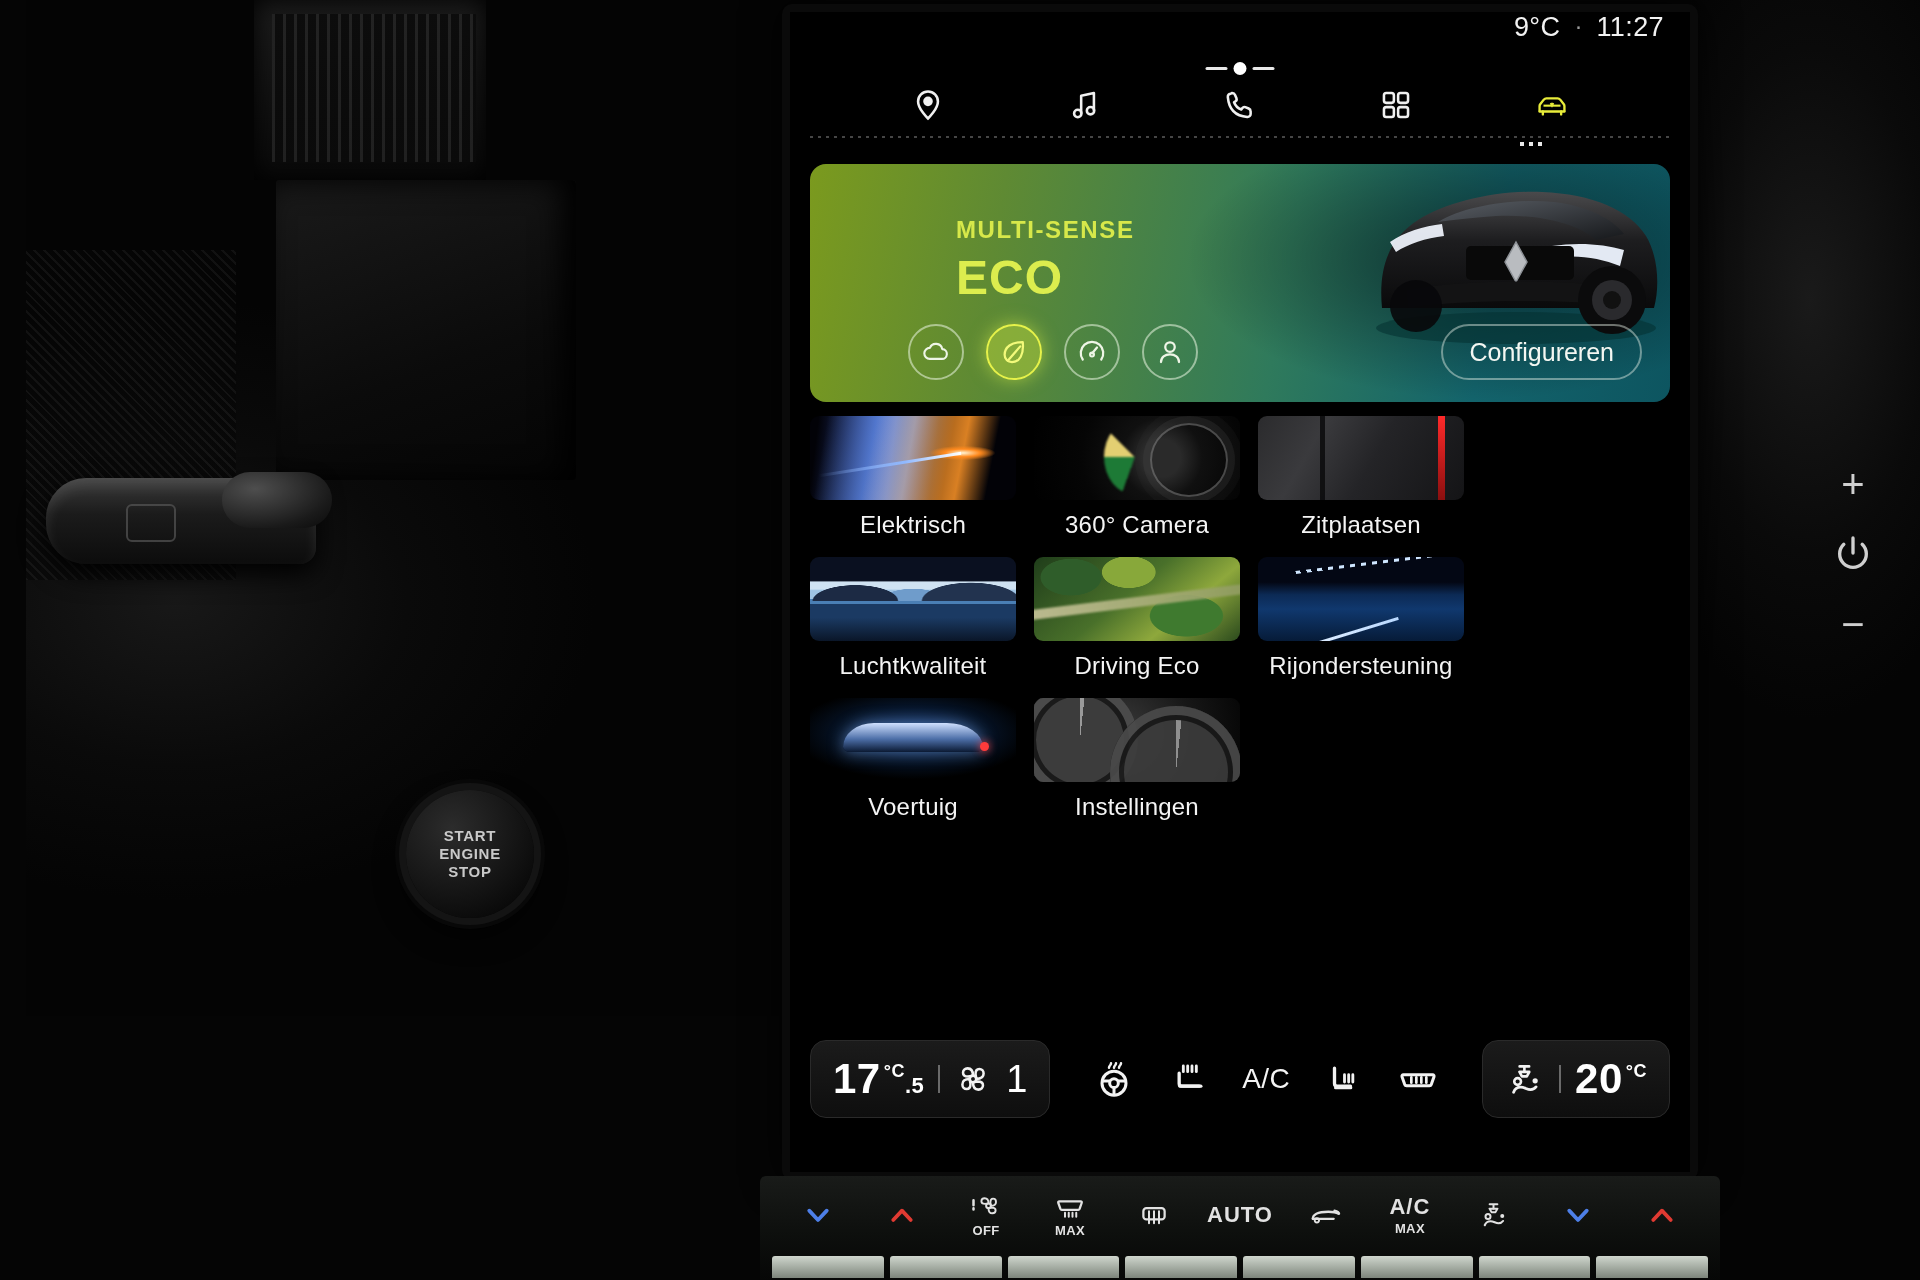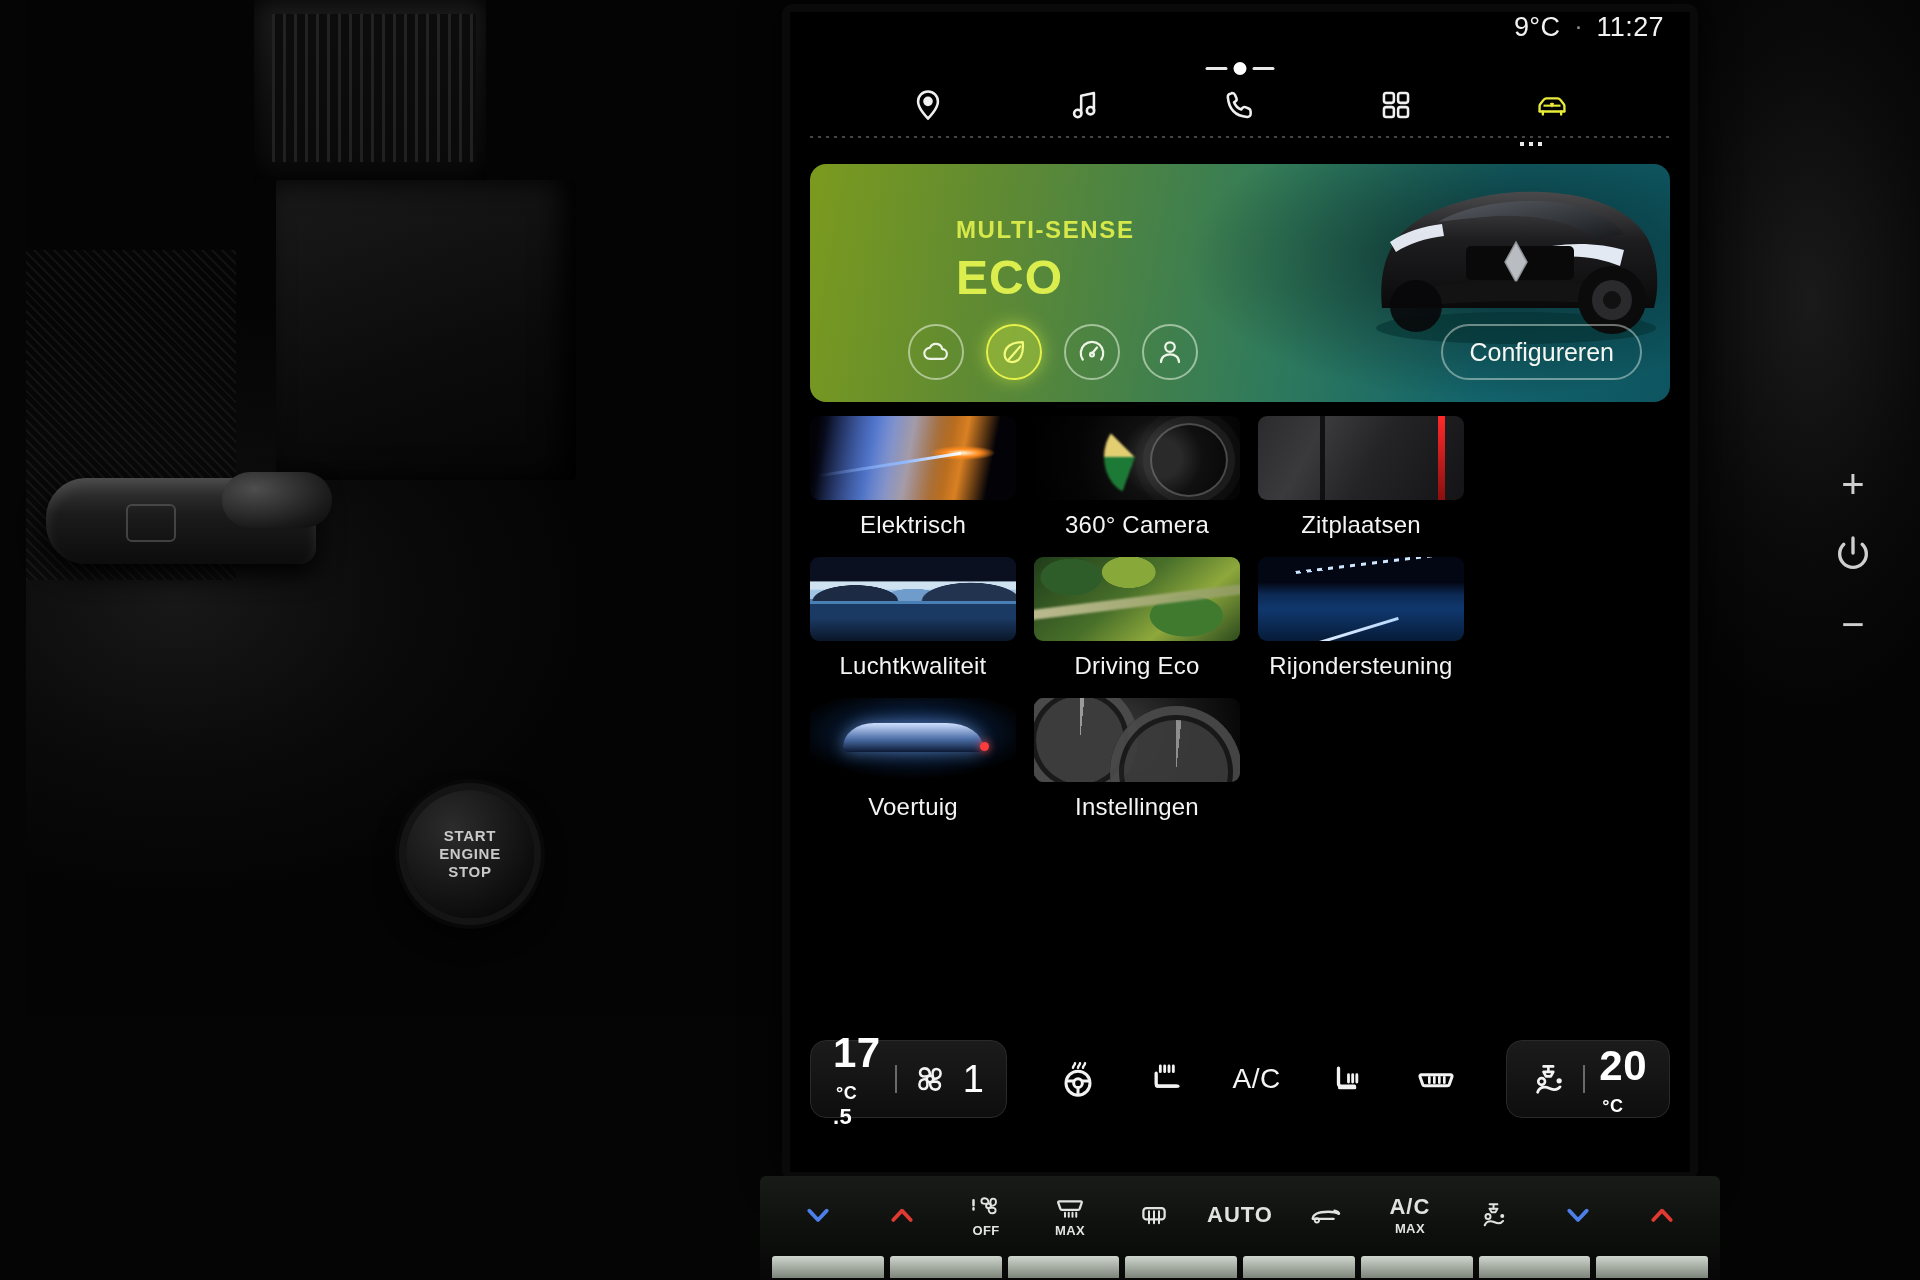--- a/index.html
+++ b/index.html
@@ -290,21 +290,21 @@
   .climate{
     position:absolute; left:20px; top:1028px; width:860px; height:78px;
     display:flex; align-items:center; justify-content:space-between;
   }
   .climate-zone{
     height:78px; border-radius:16px;
     background:linear-gradient(180deg,#1b1b1b,#0e0e0e);
     border:1px solid #2a2a2a;
     display:flex; align-items:center; gap:14px; padding:0 22px;
   }
-  .zone-temp{ color:#fff; font-size:42px; font-weight:600; letter-spacing:.5px; display:flex; align-items:baseline;flex-direction:column; }
+  .zone-temp{ color:#fff; font-size:42px; font-weight:600; letter-spacing:.5px; display:flex; align-items:baseline; }
   .zone-unit{ font-size:18px; font-weight:600; margin-left:3px; align-self:flex-start; margin-top:6px;}
   .zone-dec{ font-size:22px; font-weight:600; }
   .zone-div{ width:2px; height:28px; background:#6a6a6a; }
   .fan-val{ color:#fff; font-size:38px; font-weight:500; }
   .climate-icons{
     flex:1; display:flex; align-items:center; justify-content:space-around; padding:0 26px;
   }
   .cicon{ width:58px; height:52px; display:flex; align-items:center; justify-content:center; }
   .cicon svg{ width:40px; height:40px; }
   .cicon .cs{ stroke:#f2f2f2; }

